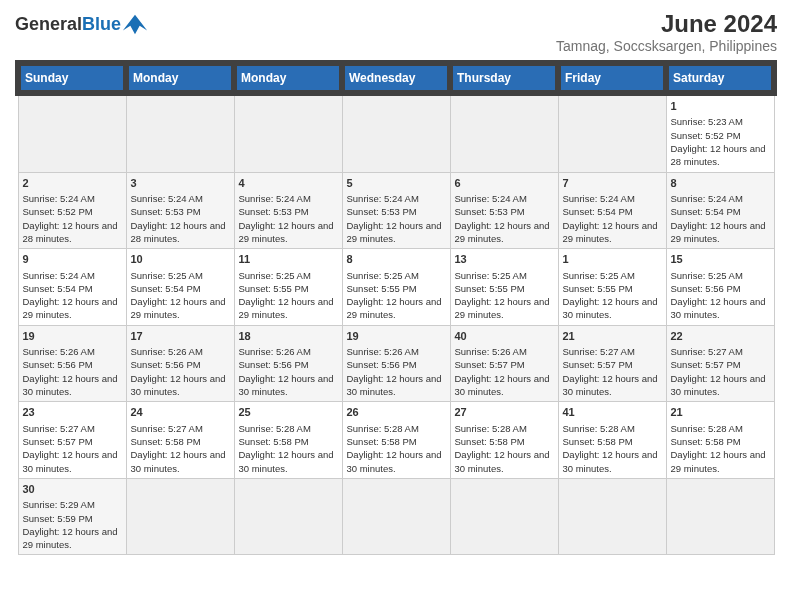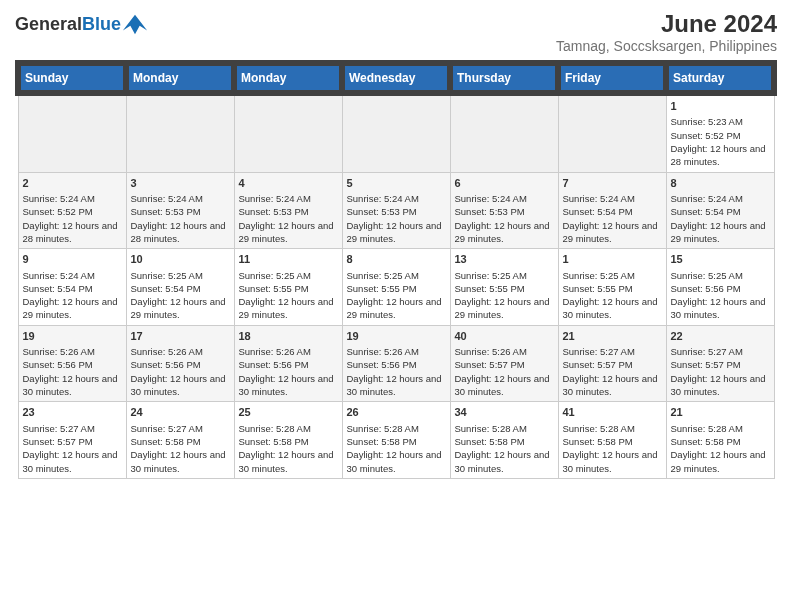--- a/index.html
+++ b/index.html
@@ -279,32 +279,46 @@
           <div>Sunset: 5:58 PM</div>
           <div>Daylight: 12 hours and 30 minutes.</div>
         </td>
         <td>
           <span class="day-num">26</span>
           <div>Sunrise: 5:28 AM</div>
           <div>Sunset: 5:58 PM</div>
           <div>Daylight: 12 hours and 30 minutes.</div>
         </td>
         <td>
-          <span class="day-num">34</span>
+          <span class="day-num">27</span>
           <div>Sunrise: 5:28 AM</div>
           <div>Sunset: 5:58 PM</div>
           <div>Daylight: 12 hours and 30 minutes.</div>
         </td>
         <td>
           <span class="day-num">41</span>
           <div>Sunrise: 5:28 AM</div>
           <div>Sunset: 5:58 PM</div>
           <div>Daylight: 12 hours and 30 minutes.</div>
         </td>
         <td>
           <span class="day-num">21</span>
           <div>Sunrise: 5:28 AM</div>
           <div>Sunset: 5:58 PM</div>
           <div>Daylight: 12 hours and 29 minutes.</div>
         </td>
+      </tr>
+      <tr class="last-row">
+        <td>
+          <span class="day-num">30</span>
+          <div>Sunrise: 5:29 AM</div>
+          <div>Sunset: 5:59 PM</div>
+          <div>Daylight: 12 hours and 29 minutes.</div>
+        </td>
+        <td class="empty"></td>
+        <td class="empty"></td>
+        <td class="empty"></td>
+        <td class="empty"></td>
+        <td class="empty"></td>
+        <td class="empty"></td>
       </tr>
     </tbody>
 </table>
 
 </body></html>

